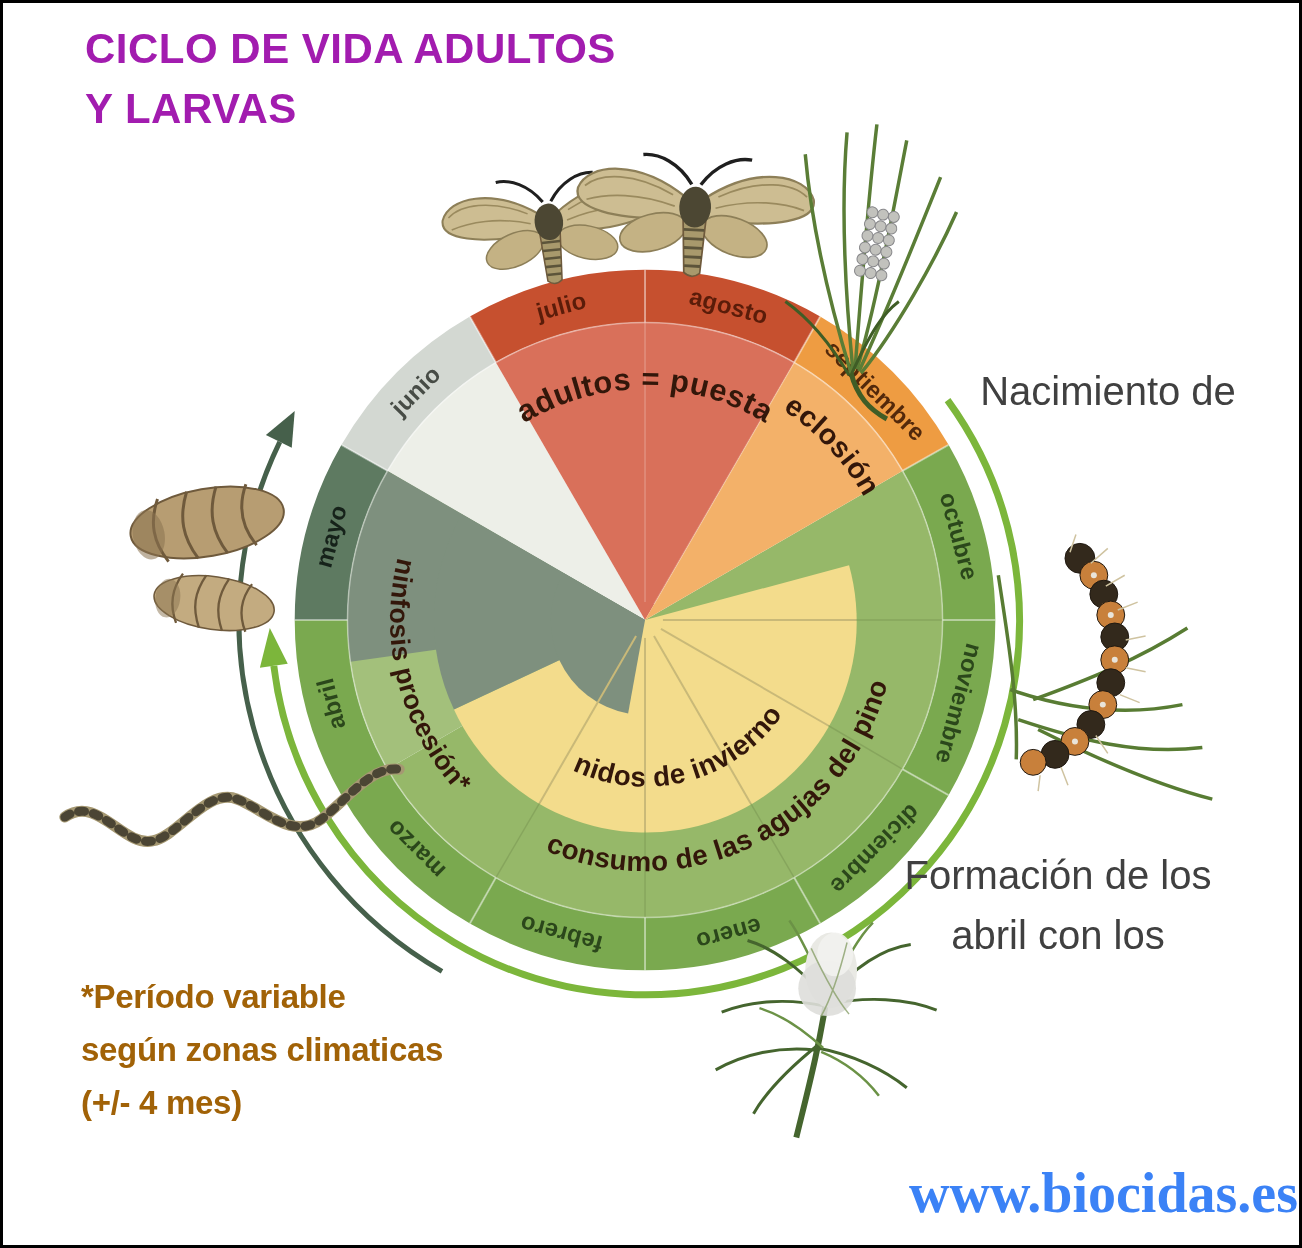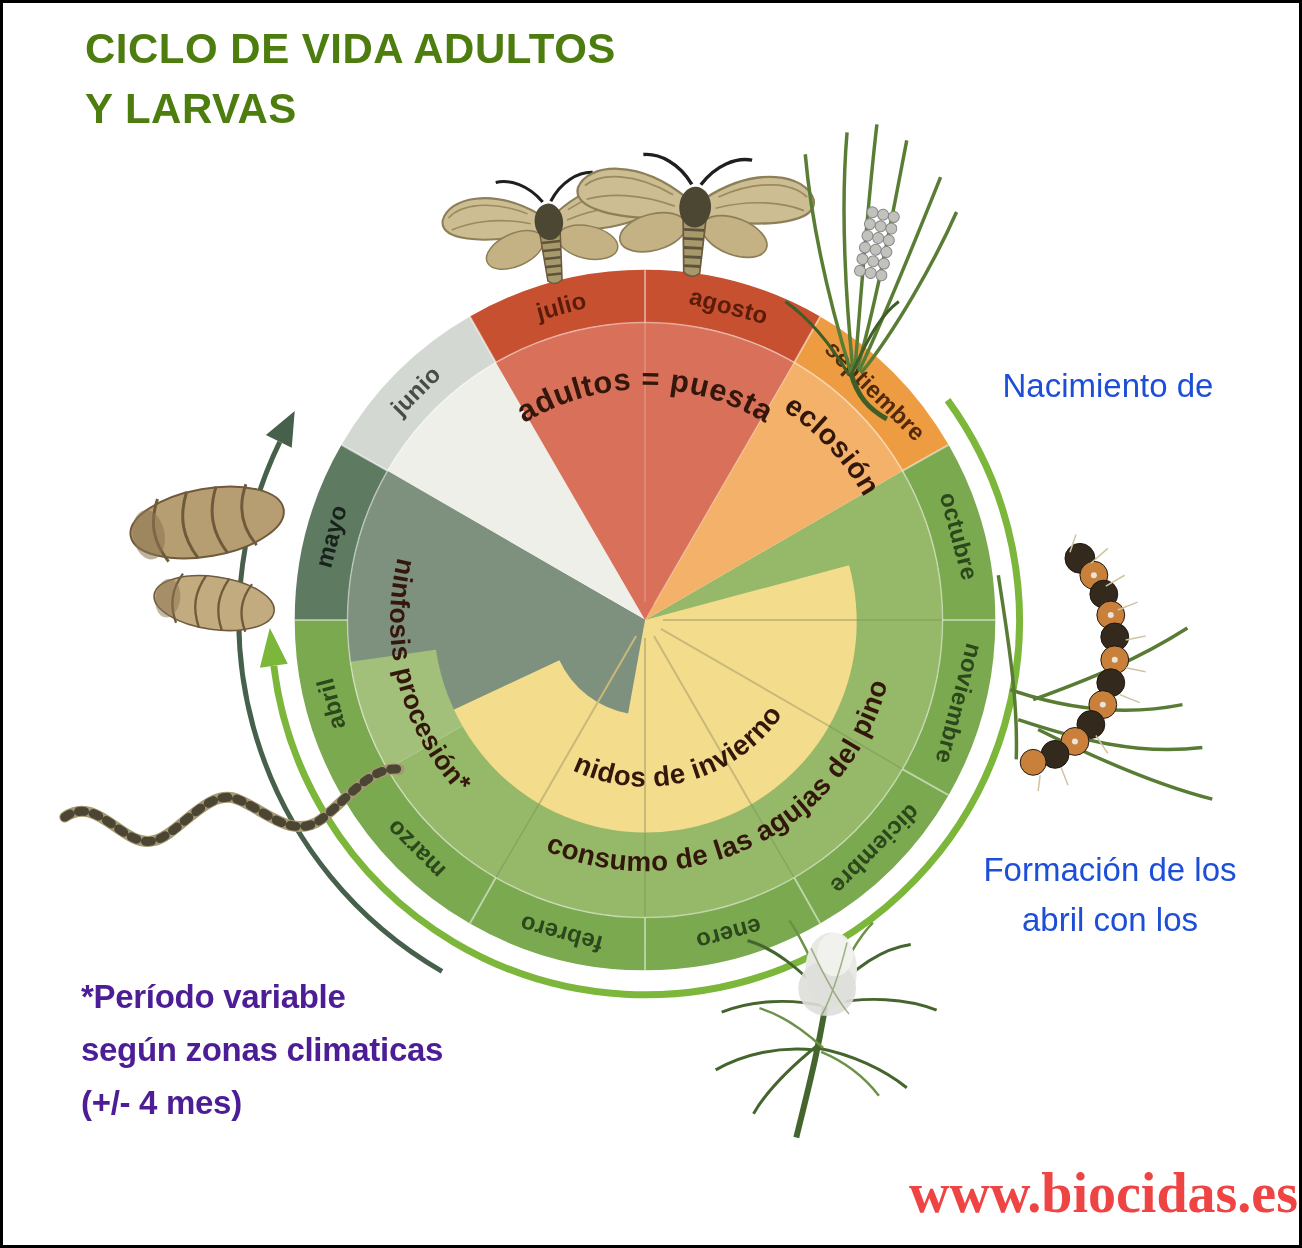--- a/index.html
+++ b/index.html
@@ -11,30 +11,30 @@
   .month-label{font-size:24px;letter-spacing:.3px;}
   .m-red{fill:#5a1c09}.m-orange{fill:#53290b}.m-green{fill:#2b471b}
   .m-dark{fill:#16221a}.m-gray{fill:#474c46}
   .stage{fill:#33170a;}
   .stage-adultos{font-size:31px;letter-spacing:.6px;}
   .stage-eclosion{font-size:29px;letter-spacing:.5px;}
   .stage-nidos{font-size:28px;letter-spacing:.4px;}
   .stage-consumo{font-size:28px;letter-spacing:.4px;}
   .stage-ninfosis{font-size:27px;letter-spacing:.3px;}
   .overlay{position:absolute;color:#151515;}
-  .title{left:82px;top:16px;font-size:42px;font-weight:bold;color:#4d7c0f;
+  .title{left:82px;top:16px;font-size:42px;font-weight:bold;color:#a21caf;
          line-height:1.42;letter-spacing:.5px;}
-  .note-right{font-size:33px;line-height:1.5;text-align:center;color:#1d4ed8;}
+  .note-right{font-size:40px;line-height:1.5;text-align:center;color:#404040;}
   .birth{left:975px;top:358px;width:260px;}
-  .formation{left:952px;top:842px;width:310px;}
+  .formation{left:900px;top:842px;width:310px;}
   .footnote{left:78px;top:968px;font-size:33px;font-weight:bold;line-height:1.6;
-            color:#4c1d95;letter-spacing:-.3px;}
+            color:#a16207;letter-spacing:-.3px;}
   .website{left:790px;top:1158px;width:505px;text-align:right;
            font-family:"Liberation Serif",serif;font-weight:bold;
-           font-size:56px;color:#ef4444;}
+           font-size:56px;color:#3b82f6;}
 </style>
 </head>
 <body>
 
 <div class="canvas">
 
   <svg class="scene" viewBox="0 0 1302 1248">
     <defs>
       <path id="tp-adultos" d="M 512 430 A 232 232 0 0 1 778 430"></path>
       <path id="tp-eclosion" d="M 779 406 A 252 252 0 0 1 868 502"></path>

